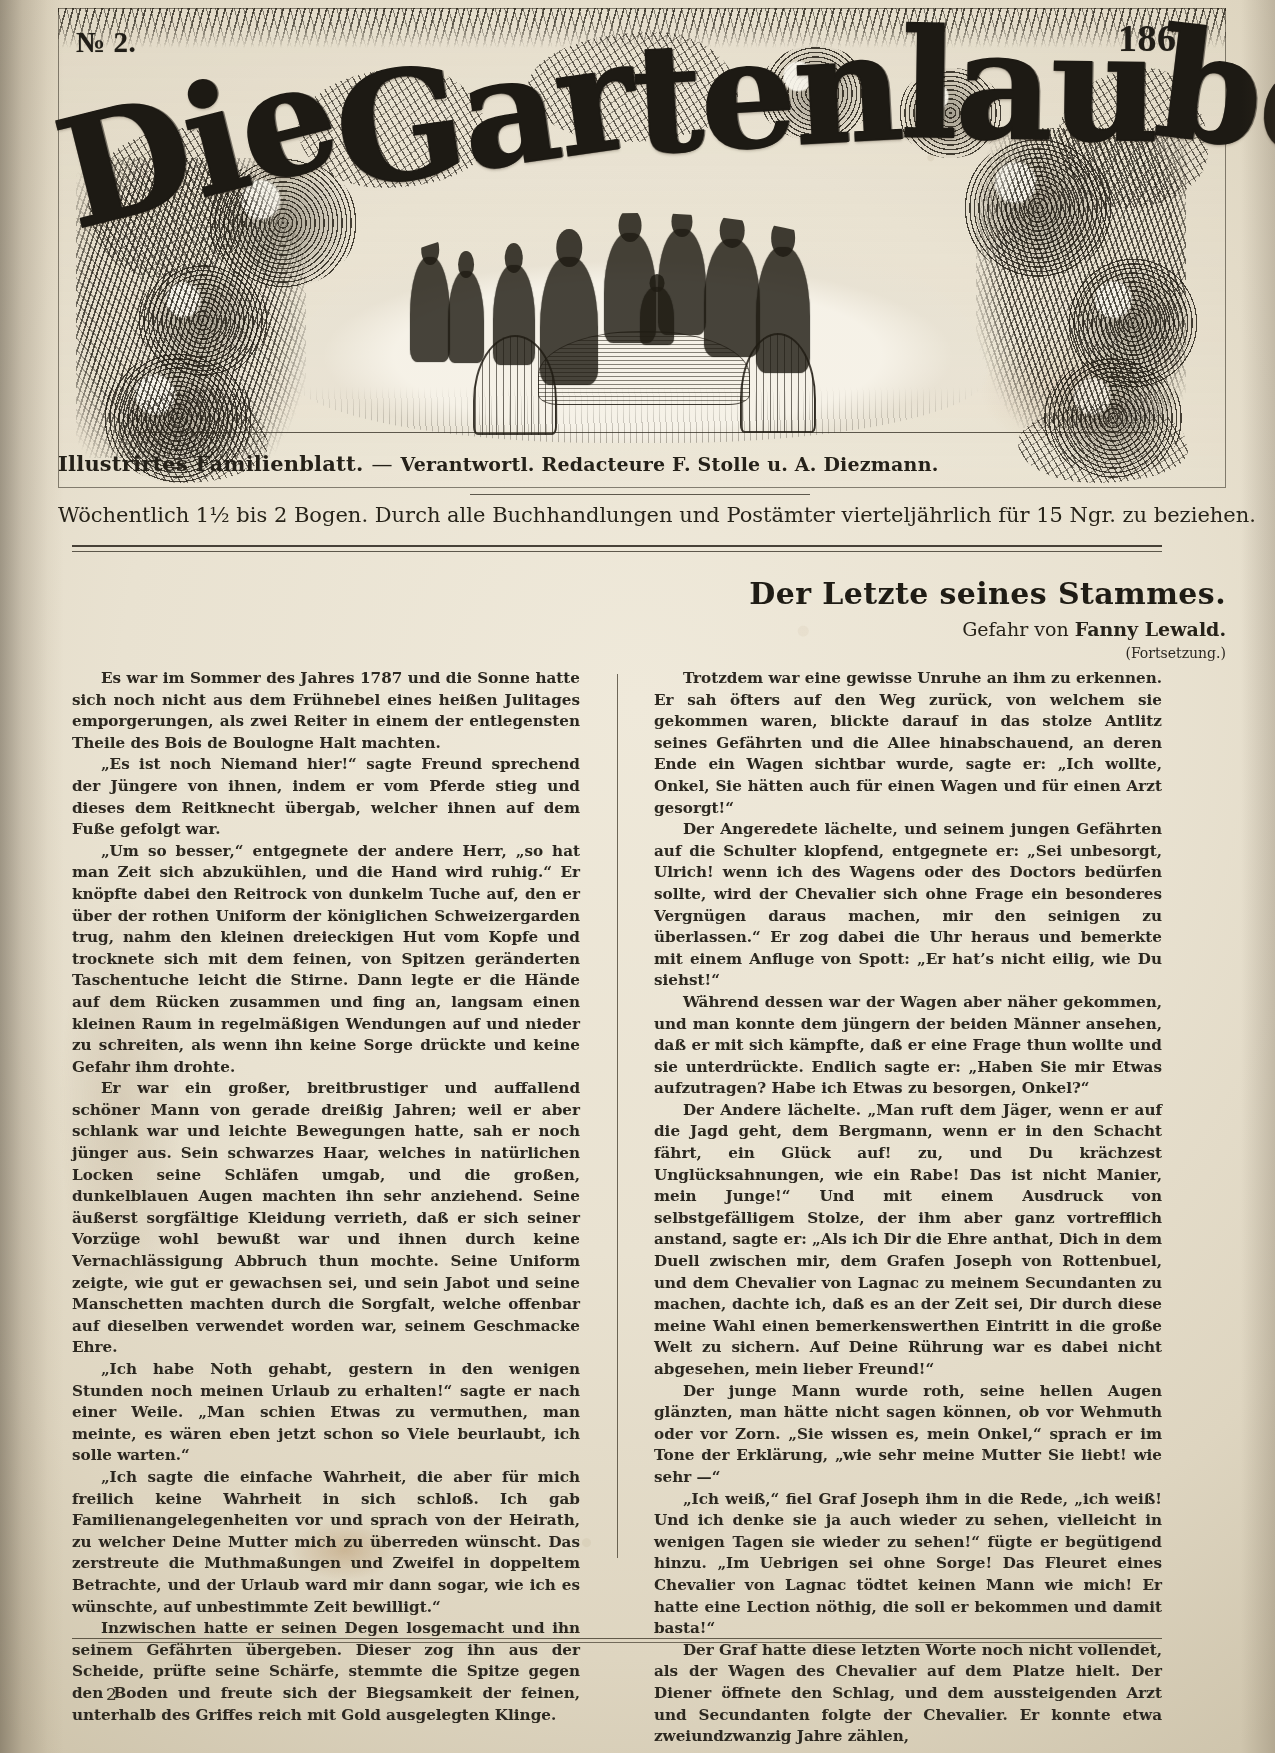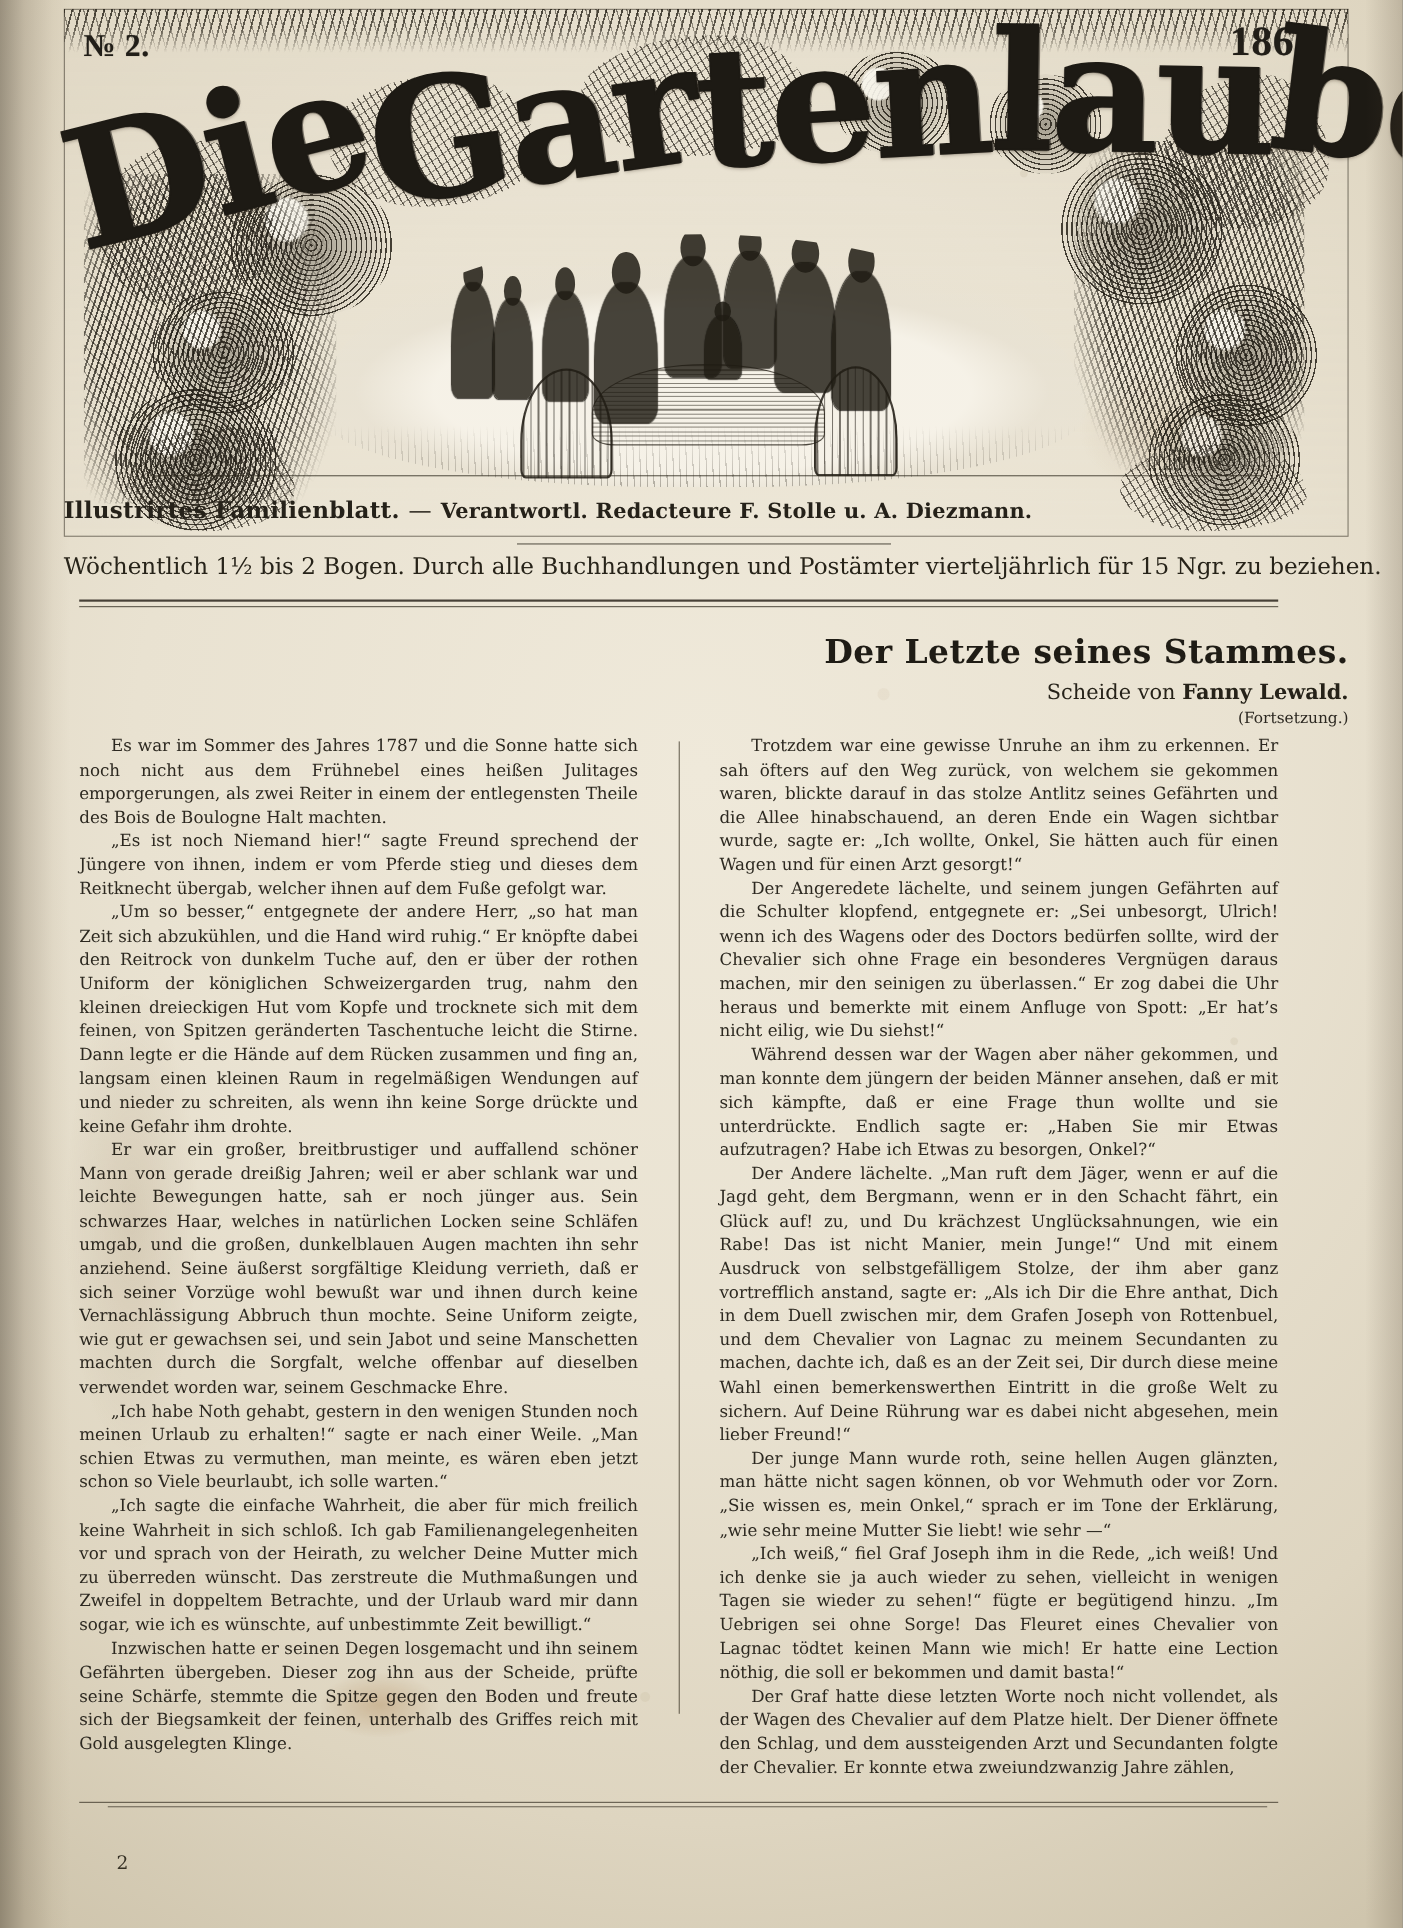--- a/index.html
+++ b/index.html
@@ -278,20 +278,21 @@
     gap: 0;
   }
   .col {
     width: 508px;
     font-family: "DejaVu Serif", serif;
     font-size: 15.2px;
     line-height: 21.6px;
     text-align: justify;
     color: #2c2820;
     hyphens: none;
+    font-weight: bold;
   }
   .col p { margin: 0; text-indent: 1.9em; }
   .col-divider {
     width: 74px;
     position: relative;
   }
   .col-divider::before {
     content: "";
     position: absolute;
     left: 50%;
@@ -379,21 +380,21 @@
   <div class="rule-thin" style="left:470px; width:340px; top:494px;"></div>
 
   <div class="subscribe">Wöchentlich 1½ bis 2 Bogen.  Durch alle Buchhandlungen und Postämter vierteljährlich für 15 Ngr. zu beziehen.</div>
 
   <div class="rule-med" style="left:72px; width:1090px; top:545px;"></div>
   <div class="rule-thin" style="left:72px; width:1090px; top:551px;"></div>
 
   <div class="article-head">
     <div class="article-title">Der Letzte seines Stammes.</div>
     <div class="article-author">
-      <span>Scheide von </span><b>Fanny Lewald.</b>
+      <span>Gefahr von </span><b>Fanny Lewald.</b>
     </div>
     <div class="article-cont">(Fortsetzung.)</div>
   </div>
 
   <div class="columns">
     <div class="col" id="col-left">
         <p>Es war im Sommer des Jahres 1787 und die Sonne hatte sich noch nicht aus dem Frühnebel eines heißen Julitages emporgerungen, als zwei Reiter in einem der entlegensten Theile des Bois de Boulogne Halt machten.</p>
         <p>„Es ist noch Niemand hier!“ sagte Freund sprechend der Jüngere von ihnen, indem er vom Pferde stieg und dieses dem Reitknecht übergab, welcher ihnen auf dem Fuße gefolgt war.</p>
         <p>„Um so besser,“ entgegnete der andere Herr, „so hat man Zeit sich abzukühlen, und die Hand wird ruhig.“ Er knöpfte dabei den Reitrock von dunkelm Tuche auf, den er über der rothen Uniform der königlichen Schweizergarden trug, nahm den kleinen dreieckigen Hut vom Kopfe und trocknete sich mit dem feinen, von Spitzen geränderten Taschentuche leicht die Stirne. Dann legte er die Hände auf dem Rücken zusammen und fing an, langsam einen kleinen Raum in regelmäßigen Wendungen auf und nieder zu schreiten, als wenn ihn keine Sorge drückte und keine Gefahr ihm drohte.</p>
         <p>Er war ein großer, breitbrustiger und auffallend schöner Mann von gerade dreißig Jahren; weil er aber schlank war und leichte Bewegungen hatte, sah er noch jünger aus. Sein schwarzes Haar, welches in natürlichen Locken seine Schläfen umgab, und die großen, dunkelblauen Augen machten ihn sehr anziehend. Seine äußerst sorgfältige Kleidung verrieth, daß er sich seiner Vorzüge wohl bewußt war und ihnen durch keine Vernachlässigung Abbruch thun mochte. Seine Uniform zeigte, wie gut er gewachsen sei, und sein Jabot und seine Manschetten machten durch die Sorgfalt, welche offenbar auf dieselben verwendet worden war, seinem Geschmacke Ehre.</p>

